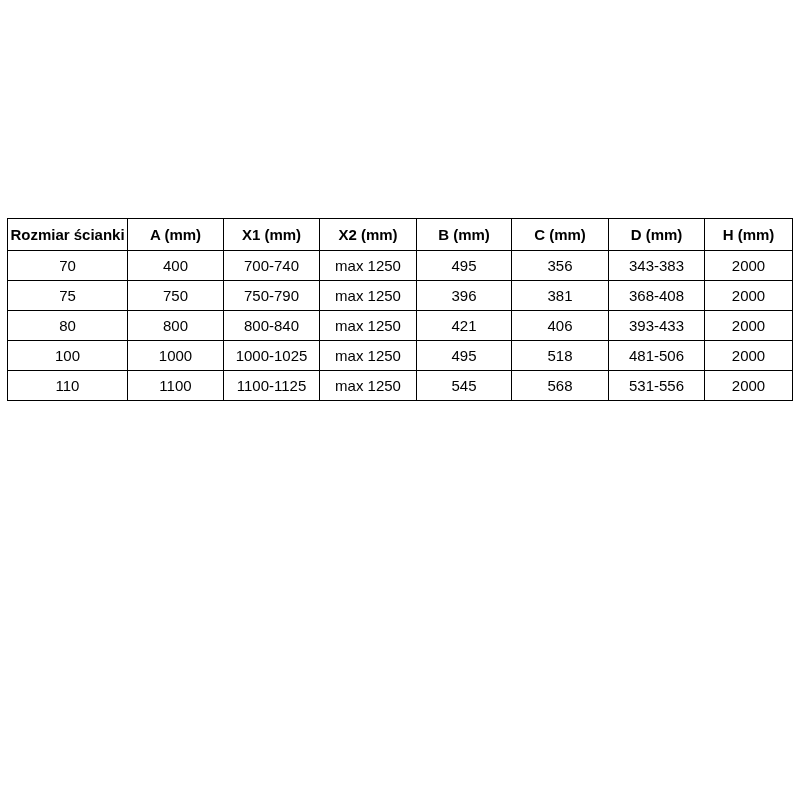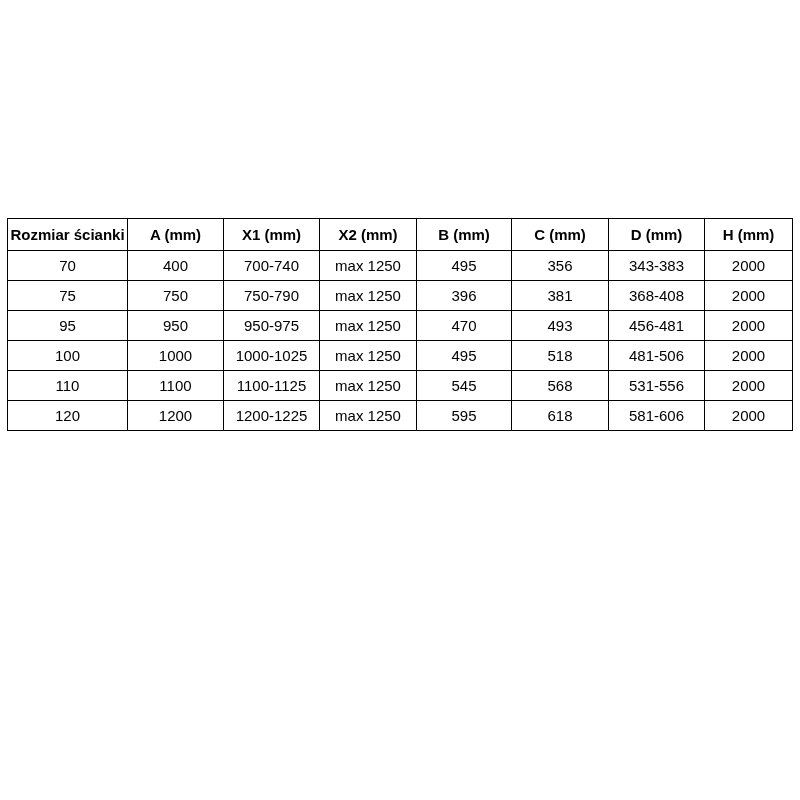--- a/index.html
+++ b/index.html
@@ -92,27 +92,27 @@
           <td>75</td>
           <td>750</td>
           <td>750-790</td>
           <td>max 1250</td>
           <td>396</td>
           <td>381</td>
           <td>368-408</td>
           <td>2000</td>
         </tr>
         <tr>
-          <td>95</td>
-          <td>950</td>
-          <td>950-975</td>
+          <td>80</td>
+          <td>800</td>
+          <td>800-840</td>
           <td>max 1250</td>
-          <td>470</td>
-          <td>493</td>
-          <td>456-481</td>
+          <td>421</td>
+          <td>406</td>
+          <td>393-433</td>
           <td>2000</td>
         </tr>
         <tr>
           <td>100</td>
           <td>1000</td>
           <td>1000-1025</td>
           <td>max 1250</td>
           <td>495</td>
           <td>518</td>
           <td>481-506</td>
@@ -121,25 +121,15 @@
         <tr>
           <td>110</td>
           <td>1100</td>
           <td>1100-1125</td>
           <td>max 1250</td>
           <td>545</td>
           <td>568</td>
           <td>531-556</td>
           <td>2000</td>
         </tr>
-        <tr>
-          <td>120</td>
-          <td>1200</td>
-          <td>1200-1225</td>
-          <td>max 1250</td>
-          <td>595</td>
-          <td>618</td>
-          <td>581-606</td>
-          <td>2000</td>
-        </tr>
       </tbody>
   </table>
 </div>
 
 </body></html>

